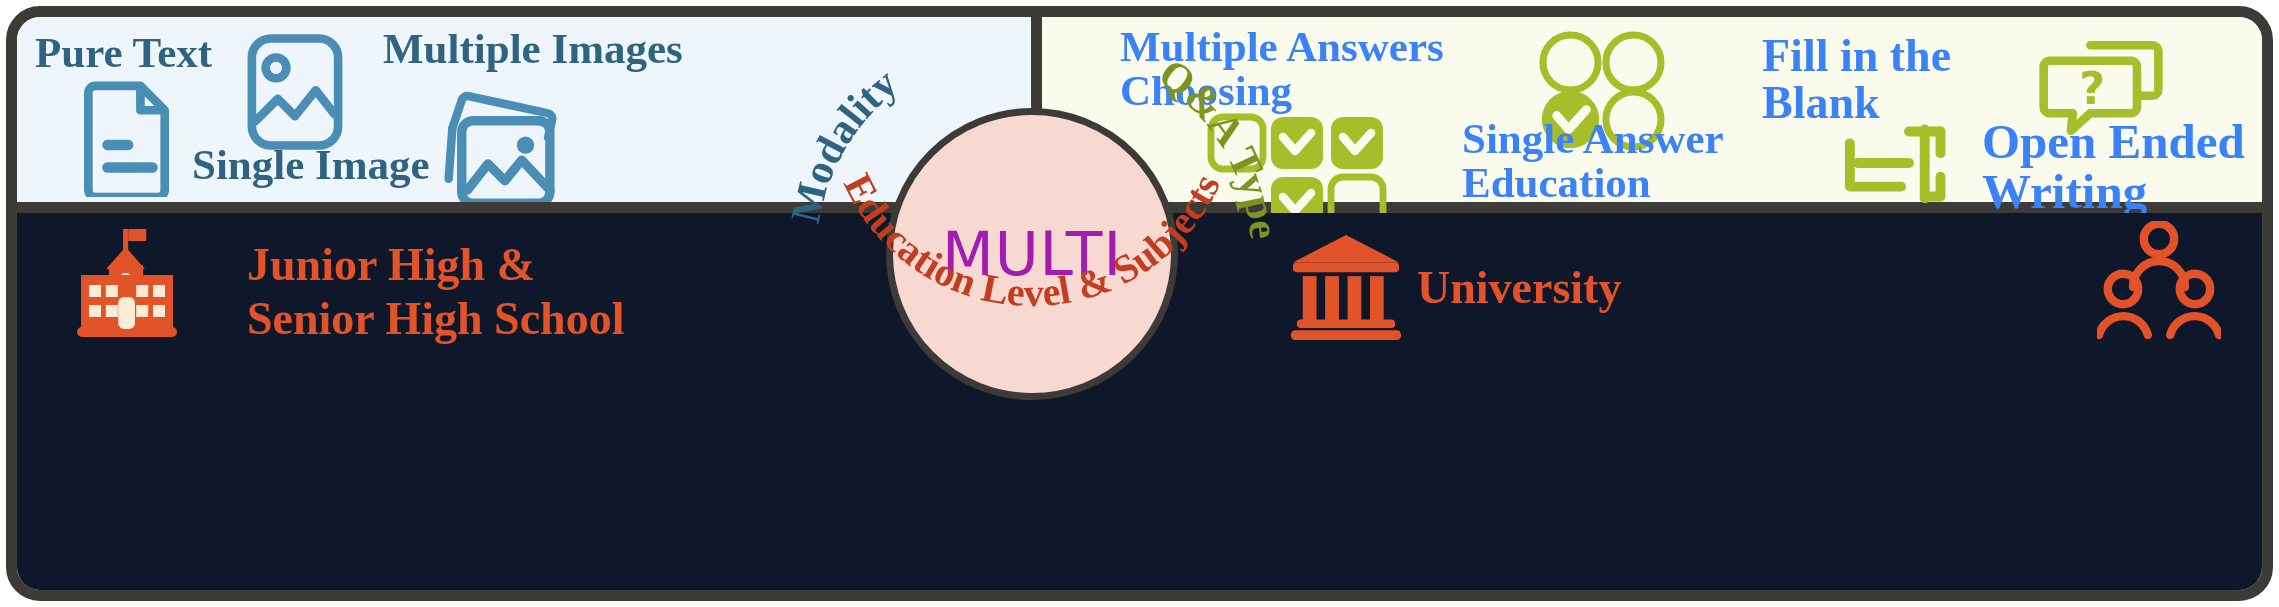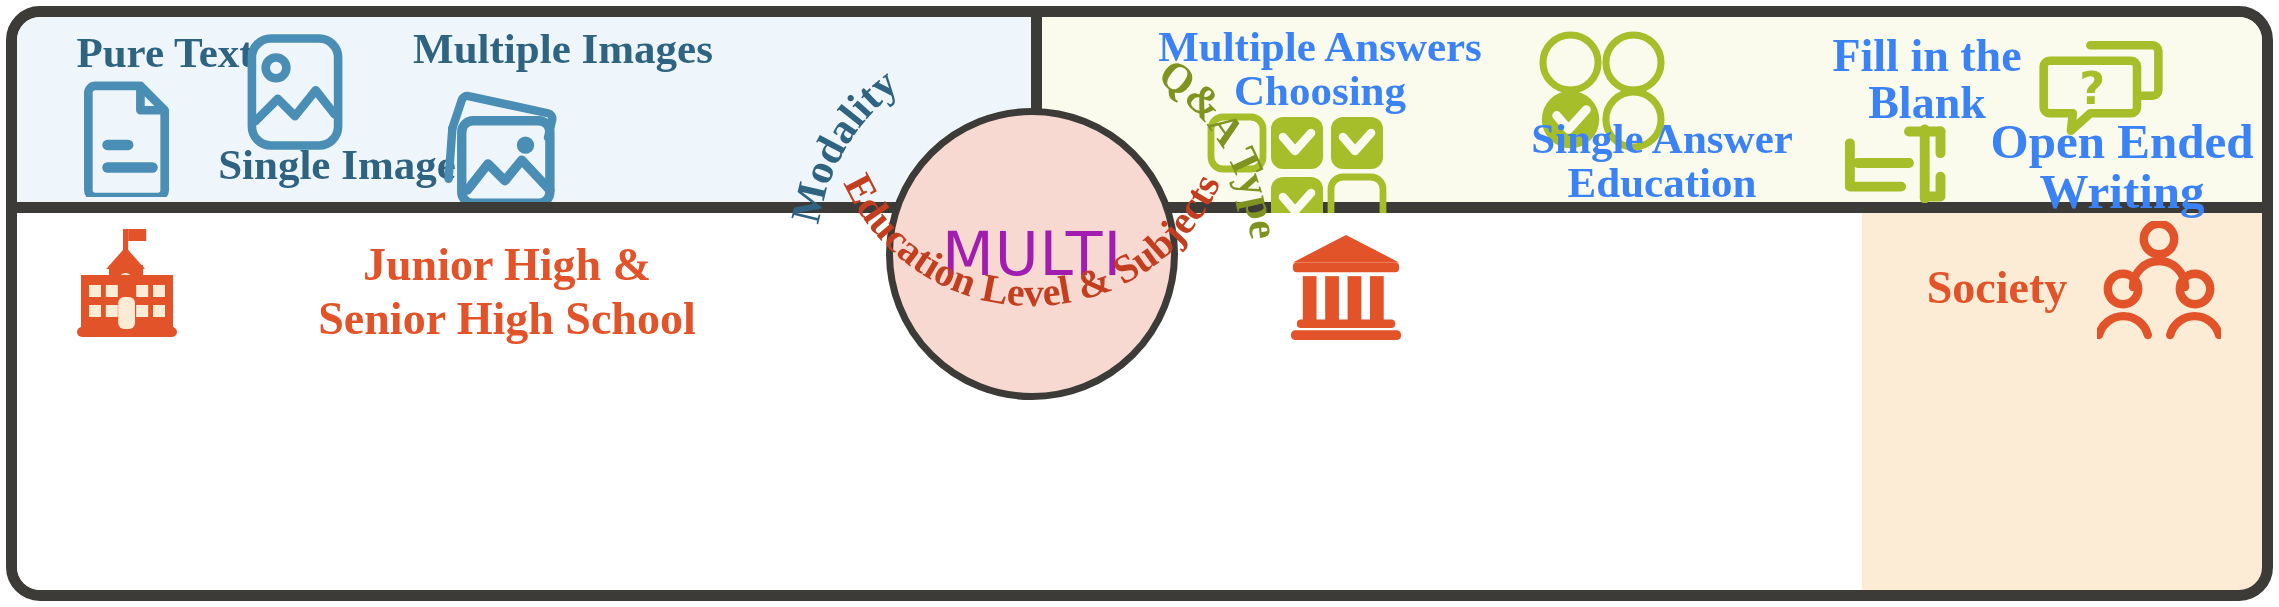--- a/index.html
+++ b/index.html
@@ -11,42 +11,42 @@
   .frame {
     position:absolute; left:6px; top:6px; width:2267px; height:595px;
     border:11px solid #3C3B38; border-radius:34px; overflow:hidden;
     background:#FCEBD5;
   }
 
   
   .panel { position:absolute; }
   #panel-modality { left:0; top:0; width:1014px; height:185px; background:#EFF6FB; }
   #panel-qa       { left:1025px; top:0; width:1220px; height:185px; background:#FAFBEC; }
-  #panel-edu      { left:0; top:196px; width:1845px; height:377px; background:#ffffff; }
+  #panel-edu      { left:0; top:196px; width:2245px; height:377px; background:#0f172a; }
 
   .divider-v { position:absolute; left:1014px; top:0; width:11px; height:185px; background:#3C3B38; }
   .divider-h { position:absolute; left:0; top:185px; width:2245px; height:11px; background:#3C3B38; }
 
   
   #hub {
     position:absolute; left:869px; top:91px; width:292px; height:292px;
     border-radius:50%; background:#F7D9D2; border:7px solid #3C3B38;
     display:flex; align-items:center; justify-content:center; z-index:40;
   }
   #hub-label {
     font-family:"DejaVu Sans", sans-serif; font-weight:normal;
     font-size:60px; color:#a21caf; letter-spacing:1px;
   }
 
   .arc-svg { position:absolute; z-index:45; pointer-events:none; }
   .arc-text { font-family:"Liberation Serif", serif; font-weight:bold; }
 
   
   .lbl { position:absolute; font-family:"Liberation Serif", serif; font-weight:bold;
-         line-height:1.02; text-align:center; white-space:pre-line; }
+         line-height:1.02; text-align:left; white-space:pre-line; }
   .lbl.blue  { color:#2F6382; }
   .lbl.green { color:#3b82f6; }
   .lbl.or    { color:#E2532A; }
 
   .ico { position:absolute; }
 </style>
 </head>
 <body>
 
 <div id="root">
@@ -163,22 +163,22 @@
         <path d="M30 3 L57 17 H3 z" fill="#E2532A"></path>
         <rect x="3" y="17" width="54" height="5" rx="2" fill="#E2532A"></rect>
         <rect x="8" y="24" width="7" height="23" fill="#E2532A"></rect>
         <rect x="19.4" y="24" width="7" height="23" fill="#E2532A"></rect>
         <rect x="30.8" y="24" width="7" height="23" fill="#E2532A"></rect>
         <rect x="42.2" y="24" width="7" height="23" fill="#E2532A"></rect>
         <rect x="5" y="46" width="50" height="4.4" rx="2" fill="#E2532A"></rect>
         <rect x="2" y="51.5" width="56" height="5" rx="2.2" fill="#E2532A"></rect>
       </svg>
 
-
-      <div class="lbl or" style="left:1830px; top:52px; width:300px; font-size:46px;">Society</div>
+      <div class="lbl or" style="left:1400px; top:52px; width:350px; font-size:46px;">University</div>
+
 
       <svg class="ico" style="left:2080px; top:8px;" width="124" height="122" viewBox="0 0 62 61">
         <circle cx="31" cy="9" r="7.6" fill="none" stroke="#E2532A" stroke-width="4.2"></circle>
         <path d="M18 33 a13 13 0 0 1 26 0" fill="none" stroke="#E2532A" stroke-width="4.2" stroke-linecap="round"></path>
         <circle cx="13" cy="34" r="7.6" fill="none" stroke="#E2532A" stroke-width="4.2"></circle>
         <path d="M1 57 a12.6 12.6 0 0 1 24.4 0" fill="none" stroke="#E2532A" stroke-width="4.2" stroke-linecap="round"></path>
         <circle cx="49" cy="34" r="7.6" fill="none" stroke="#E2532A" stroke-width="4.2"></circle>
         <path d="M36.6 57 a12.6 12.6 0 0 1 24.4 0" fill="none" stroke="#E2532A" stroke-width="4.2" stroke-linecap="round"></path>
       </svg>
 

